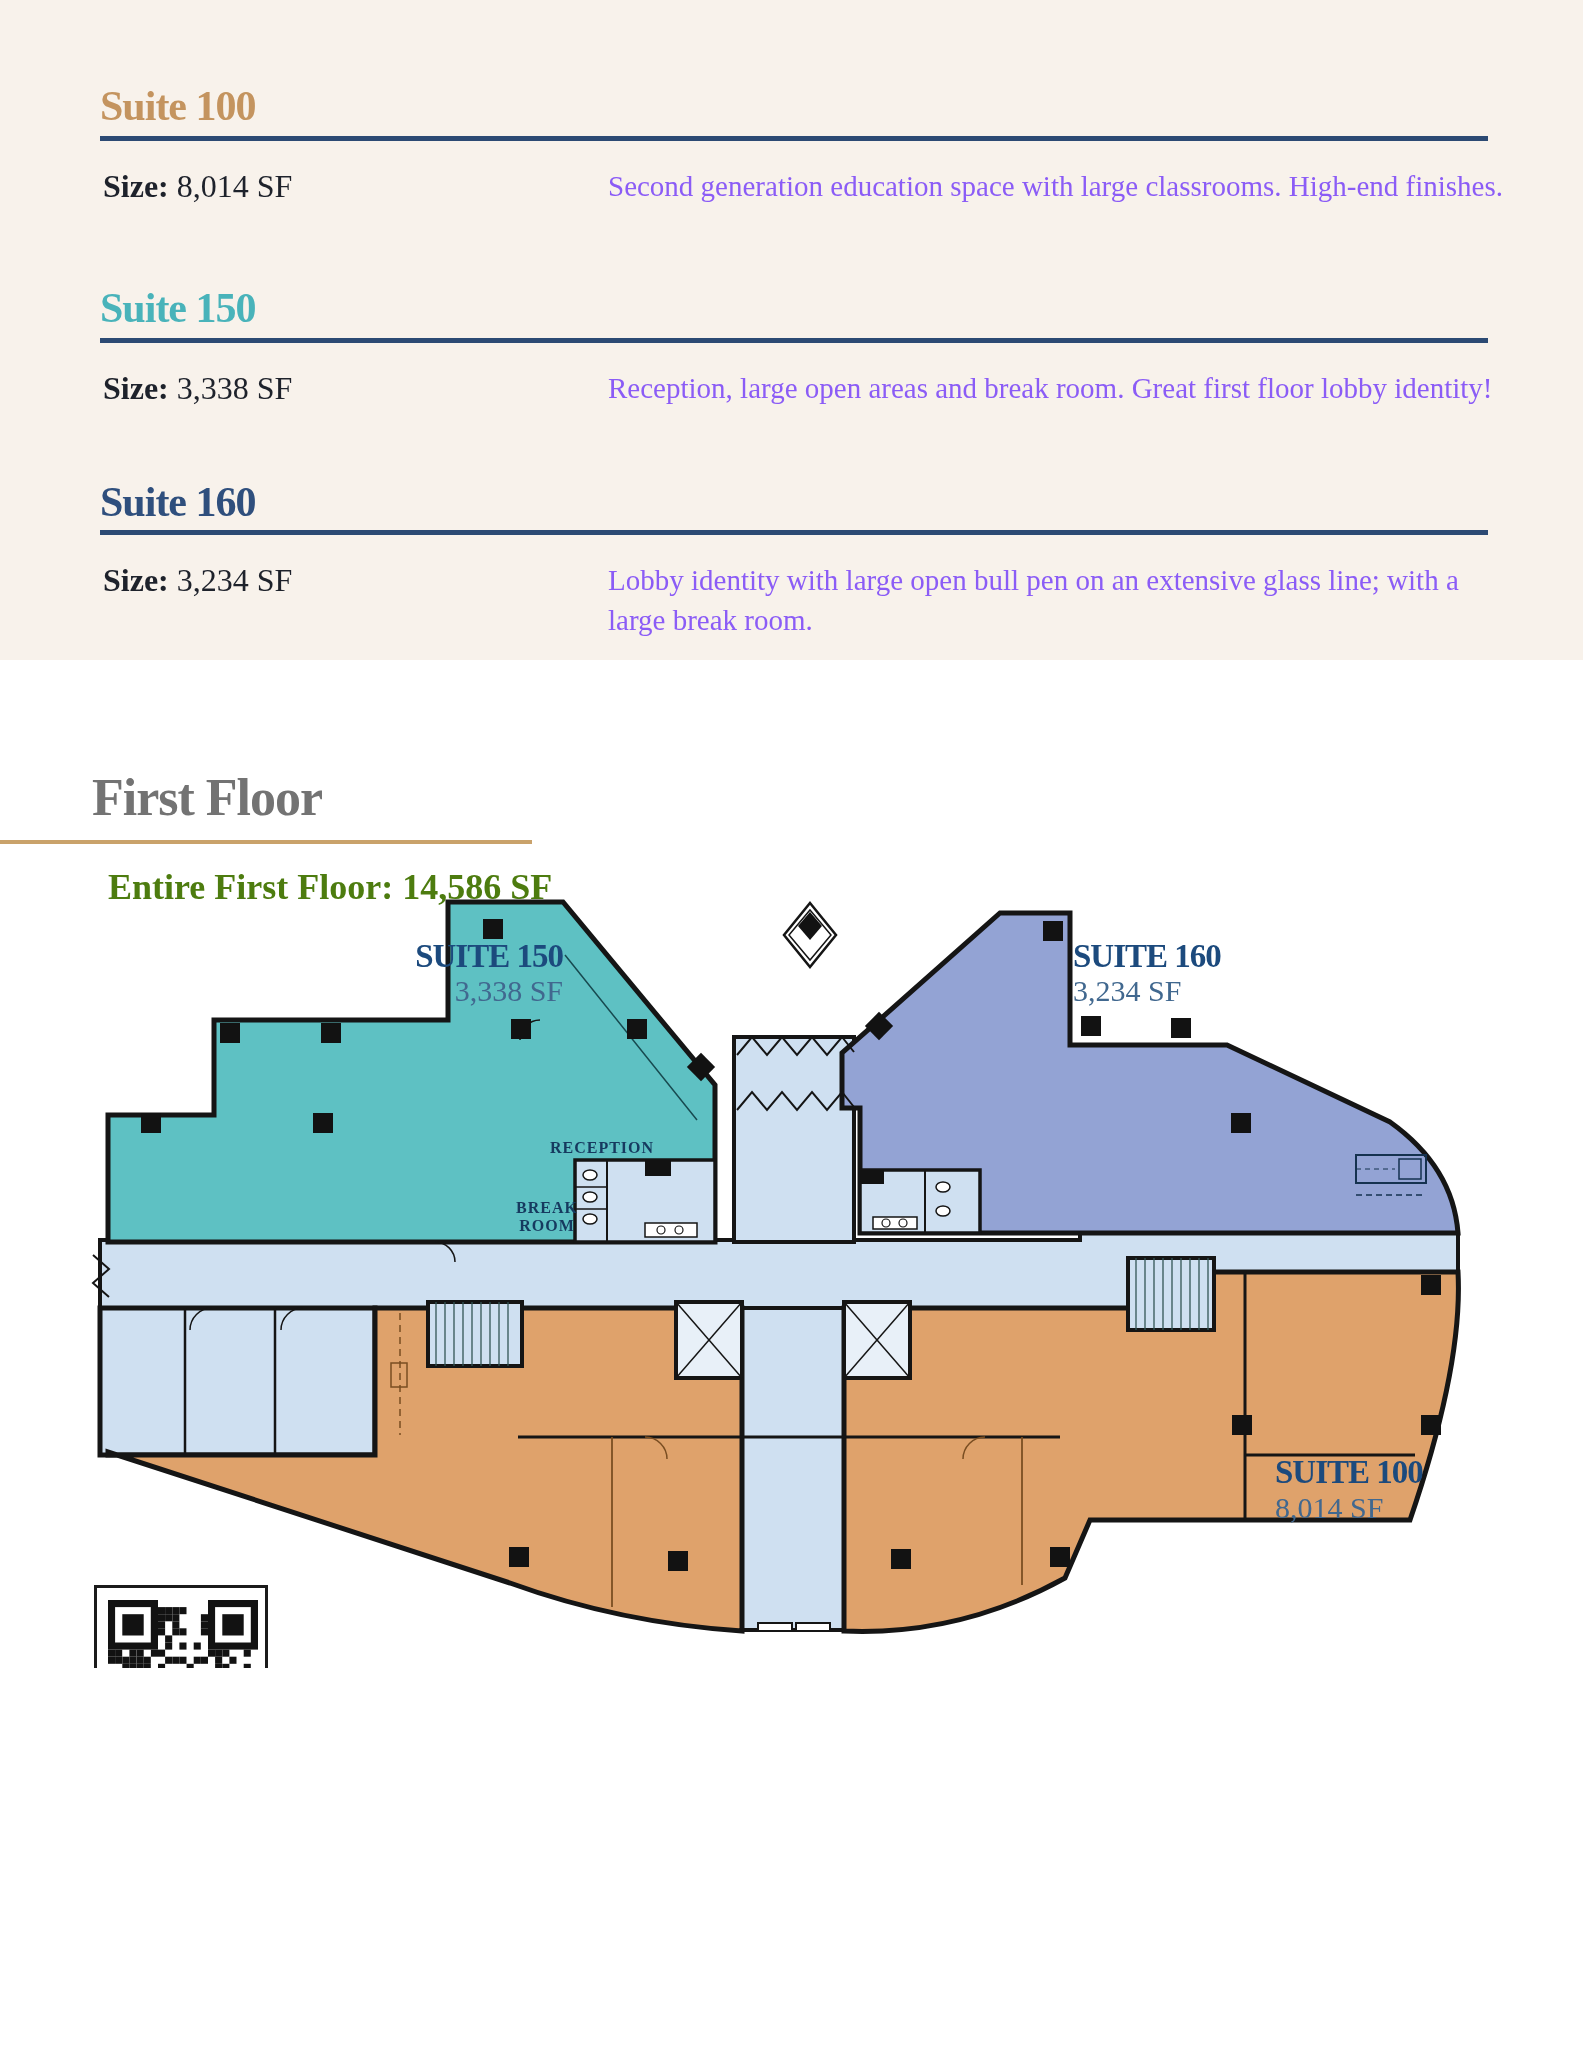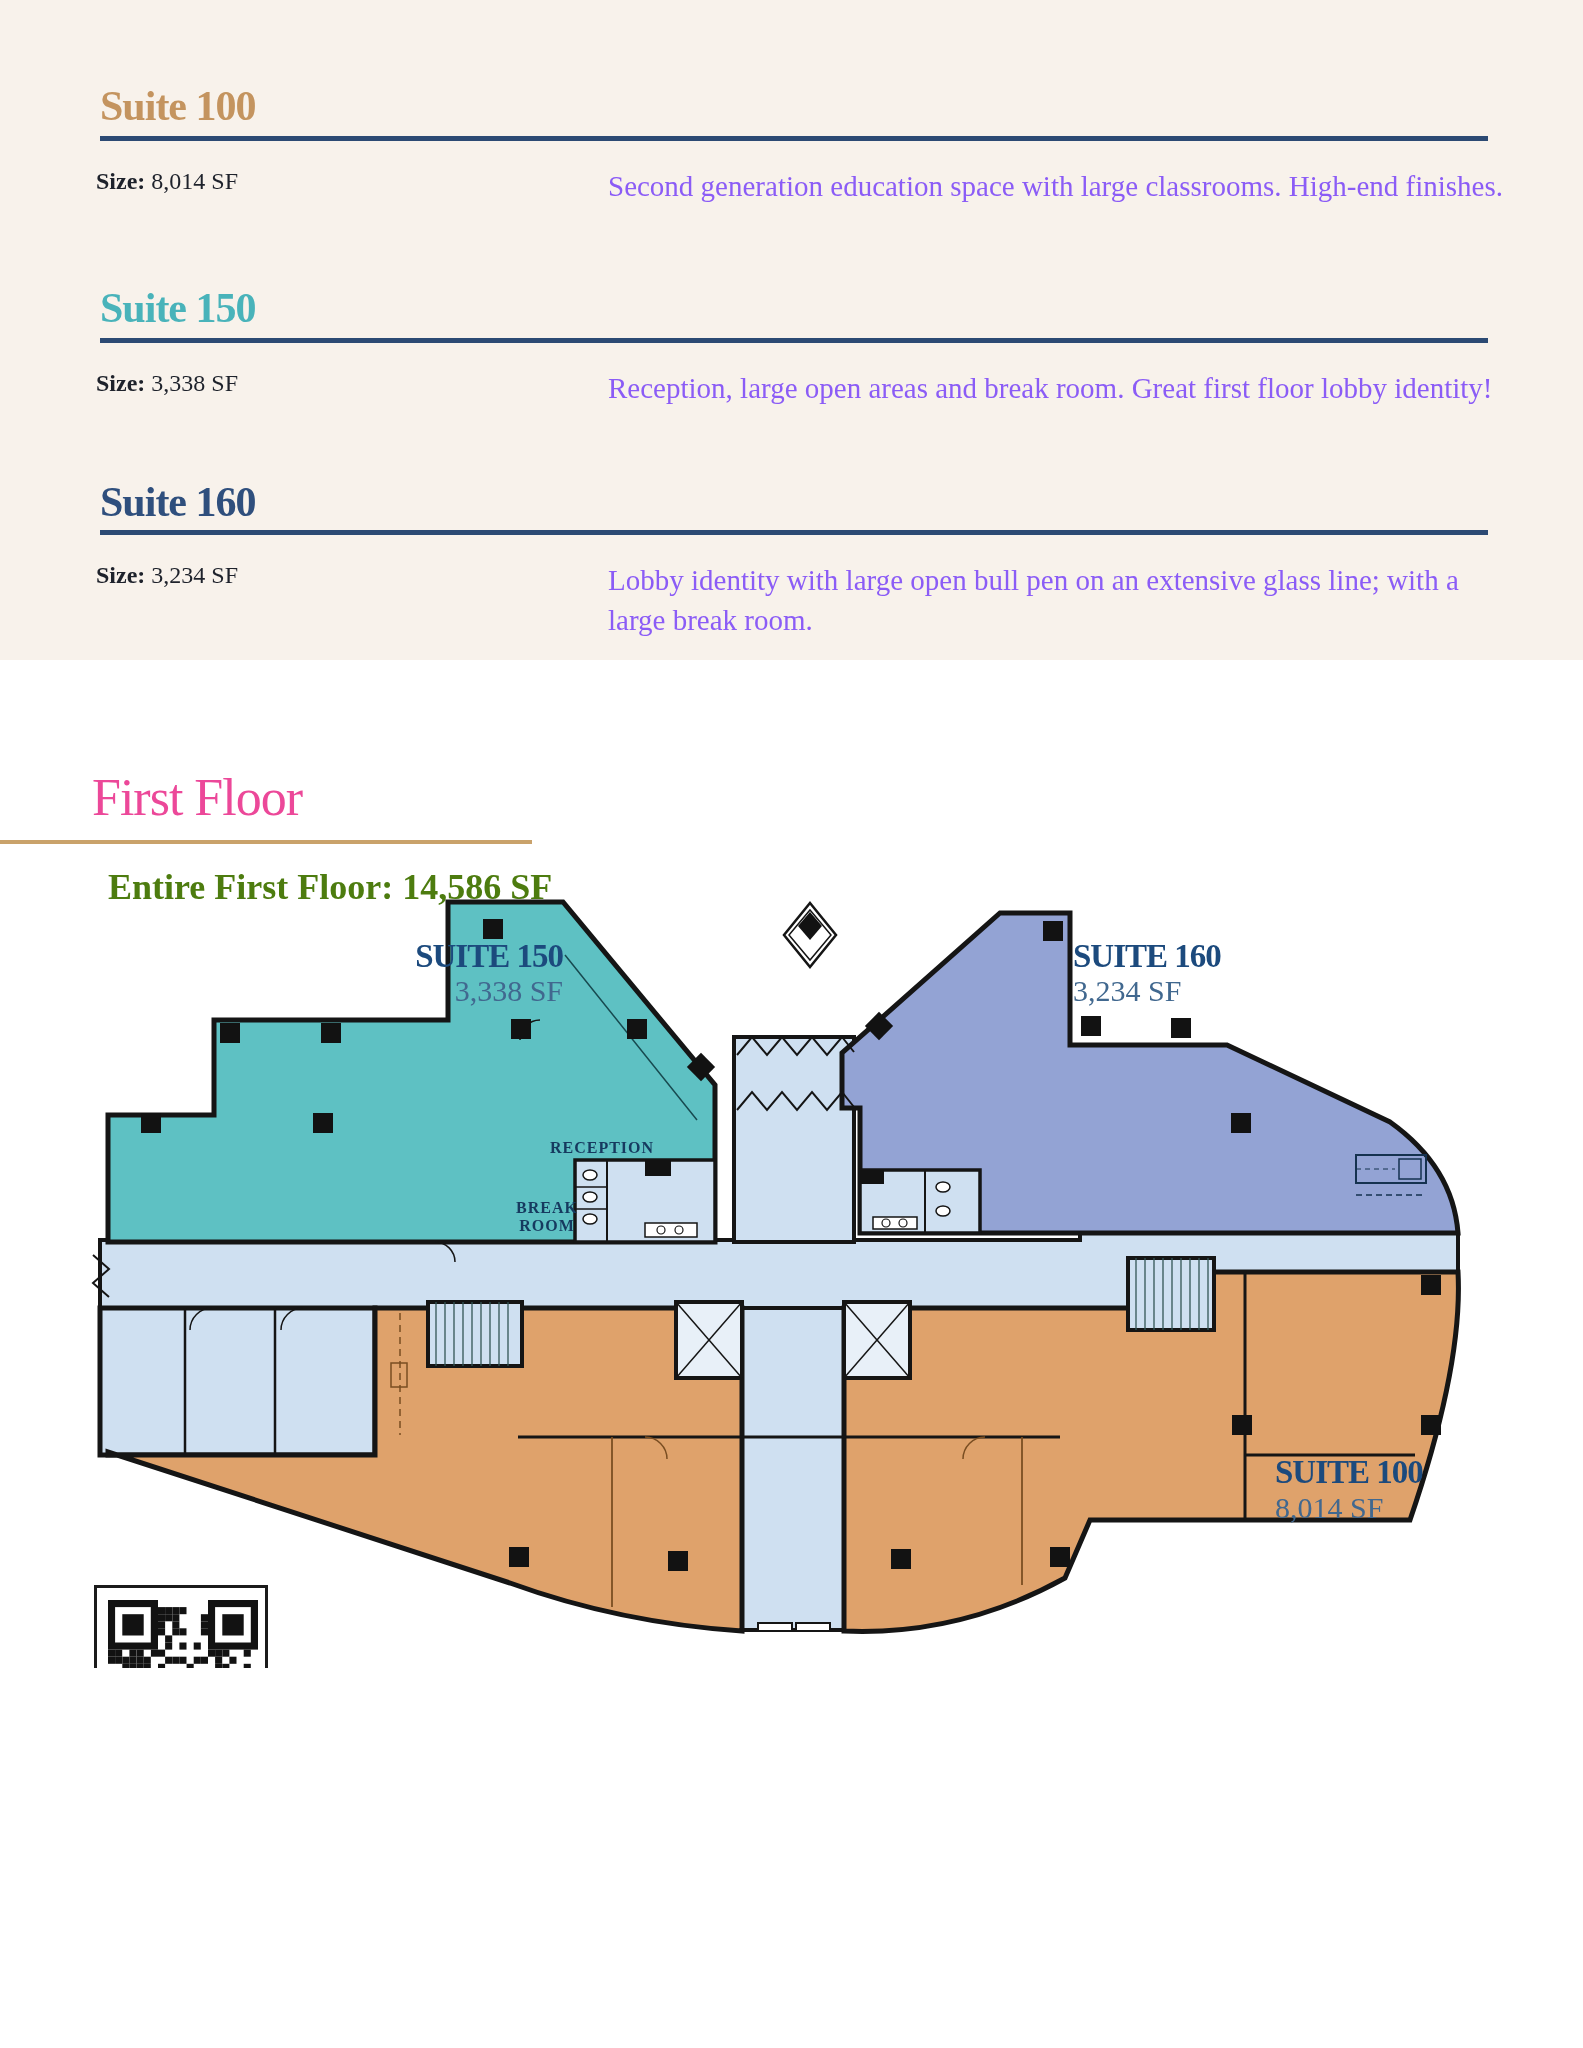--- a/index.html
+++ b/index.html
@@ -6,28 +6,28 @@
   #page{position:relative;width:1583px;height:1668px;background:#ffffff;overflow:hidden;
         font-family:"Liberation Serif","DejaVu Serif",serif;}
   
   .panel{position:absolute;left:0;top:0;width:1583px;height:660px;background:#f8f2eb;}
   .suite-head{position:absolute;left:100px;font-size:42px;font-weight:bold;letter-spacing:-1px;}
   .head-100{top:82px;color:#c4945f;}
   .head-150{top:284px;color:#49b3ba;}
   .head-160{top:478px;color:#2f4f7d;}
   .rule{position:absolute;left:100px;width:1388px;height:5px;background:#2c4a73;}
   .rule-1{top:136px;} .rule-2{top:338px;} .rule-3{top:530px;}
-  .size-line{position:absolute;left:96px;font-size:24px;color:#1e222b;text-align:right;}
+  .size-line{position:absolute;left:103px;font-size:32px;color:#1e222b;text-align:right;}
   .size-1{top:168px;} .size-2{top:370px;} .size-3{top:562px;}
   .size-line b{font-weight:bold;}
   .desc{position:absolute;left:608px;width:900px;font-size:29px;line-height:40px;color:#8b5cf6;}
   .desc-1{top:166px;} .desc-2{top:368px;} .desc-3{top:560px;}
   
-  .ff-title{position:absolute;left:92px;top:768px;font-size:52px;font-weight:normal;
-            color:#ec4899;letter-spacing:-1px;}
+  .ff-title{position:absolute;left:92px;top:768px;font-size:52px;font-weight:bold;
+            color:#737373;letter-spacing:-1px;}
   .ff-rule{position:absolute;left:0px;top:840px;width:532px;height:4px;background:#c9a26b;}
   .ff-total{position:absolute;left:108px;top:866px;font-size:36px;font-weight:bold;color:#4d7c0f;}
   
   .plan{position:absolute;left:85px;top:895px;width:1420px;height:765px;}
   .plan text{font-family:"Liberation Serif","DejaVu Serif",serif;}
   .lbl-name{font-size:33px;font-weight:bold;fill:#1c4a7d;letter-spacing:-1px;}
   .lbl-size{font-size:30px;fill:#41688f;}
   .lbl-room{font-size:16px;font-weight:bold;fill:#163a5f;letter-spacing:1px;}
   .col{fill:#121212;}
   

